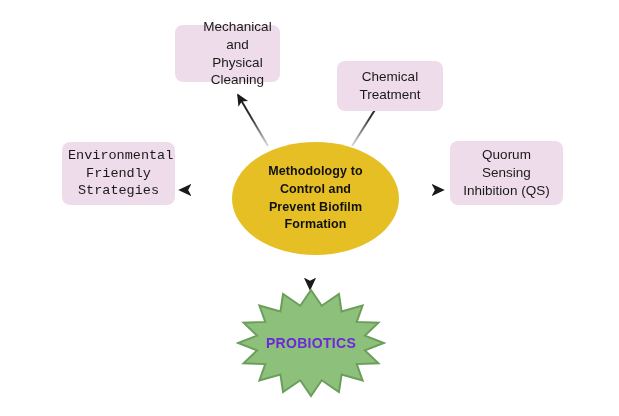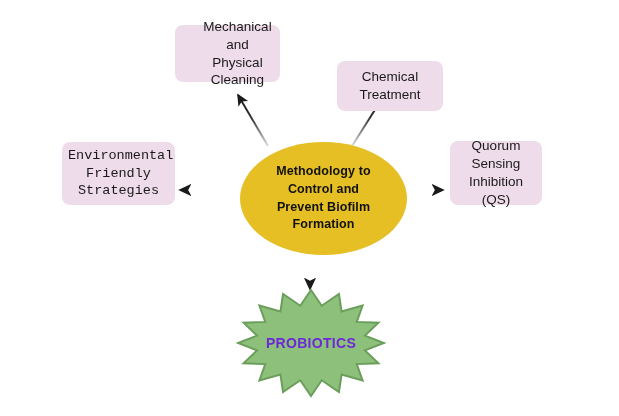--- a/index.html
+++ b/index.html
@@ -32,21 +32,21 @@
     font-family: "Liberation Sans", sans-serif;
     box-sizing: border-box;
     padding: 4px 6px;
   }
   .node-box span {
     display: block;
     width: 100%;
   }
   #center-ellipse {
     position: absolute;
-    left: 240px;
+    left: 232px;
     top: 142px;
     width: 167px;
     height: 113px;
     background: #e5bf24;
     border-radius: 50%;
     display: flex;
     align-items: center;
     justify-content: center;
   }
   #center-ellipse .ellipse-label {
@@ -144,21 +144,21 @@
   </div>
 
   <div class="node-box" id="box-chemical" style="left:337px; top:28px; width:106px; height:50px;margin-top:33px;">
     <span>Chemical<br>Treatment</span>
   </div>
 
   <div class="node-box" id="box-environmental" style="left:62px; top:142px; width:113px; height:63px;font-family:Liberation Mono, monospace;">
     <span>Environmental<br>Friendly<br>Strategies</span>
   </div>
 
-  <div class="node-box" id="box-quorum" style="left:450px; top:141px; width:92px; height:64px;">
+  <div class="node-box" id="box-quorum" style="left:450px; top:141px; width:113px; height:64px;">
     <span>Quorum<br>Sensing<br>Inhibition (QS)</span>
   </div>
 
   <div id="center-ellipse">
     <div class="ellipse-label">Methodology to<br>Control and<br>Prevent Biofilm<br>Formation</div>
   </div>
 
   <div id="star-wrap">
     <svg width="150" height="110" viewBox="0 0 150 110" xmlns="http://www.w3.org/2000/svg">
       <polygon id="star-poly" points="75.00,2.00 85.73,17.73 102.94,6.03 105.56,23.40 126.62,17.52 120.73,33.89 142.44,34.72 128.94,47.59 148.00,55.00 128.94,62.41 142.44,75.28 120.73,76.11 126.62,92.48 105.56,86.60 102.94,103.97 85.73,92.27 75.00,108.00 64.27,92.27 47.06,103.97 44.44,86.60 23.38,92.48 29.27,76.11 7.56,75.28 21.06,62.41 2.00,55.00 21.06,47.59 7.56,34.72 29.27,33.89 23.38,17.52 44.44,23.40 47.06,6.03 64.27,17.73" fill="#8dc07a" stroke="#6b9e5a" stroke-width="2" stroke-linejoin="miter"></polygon>

